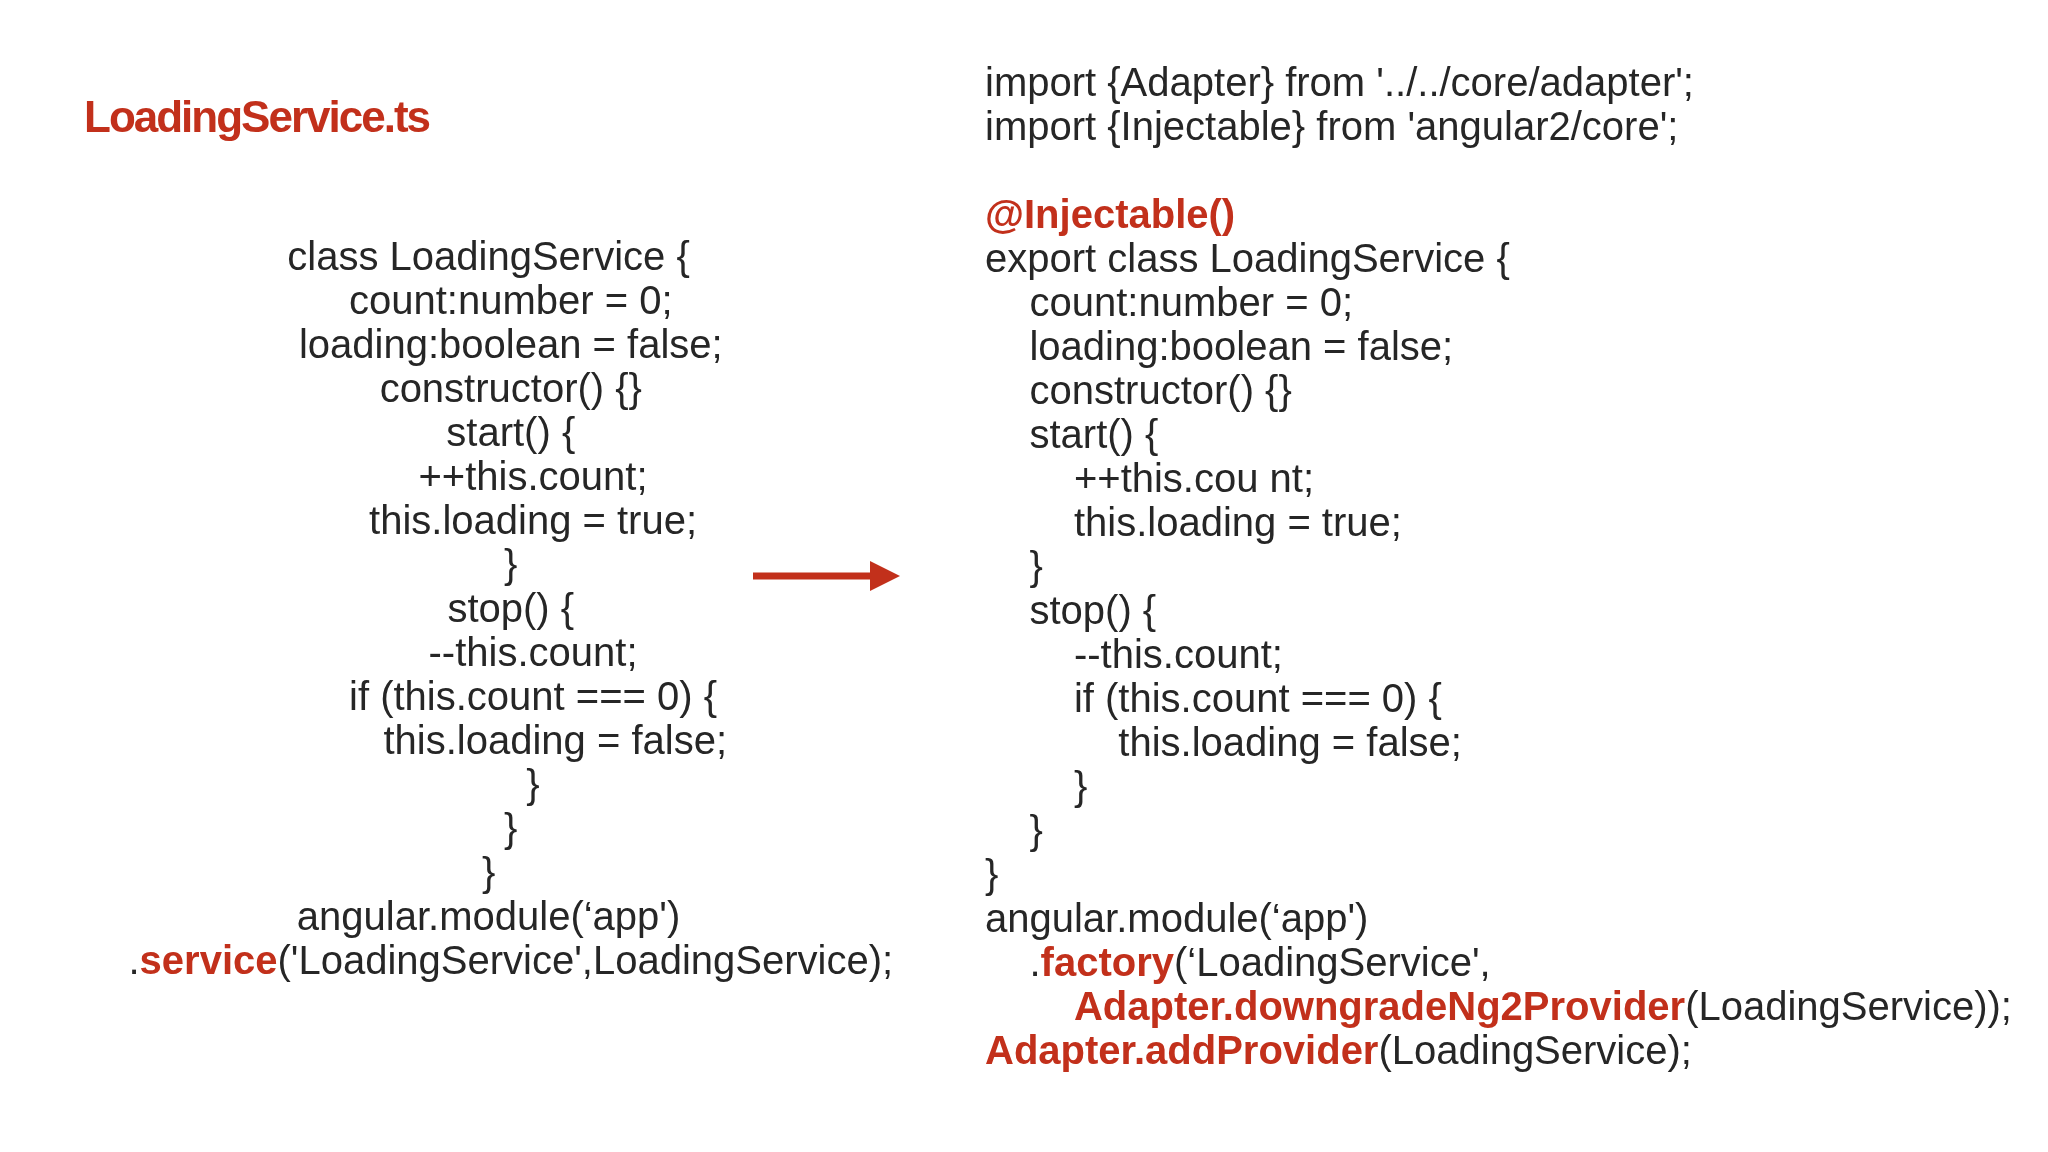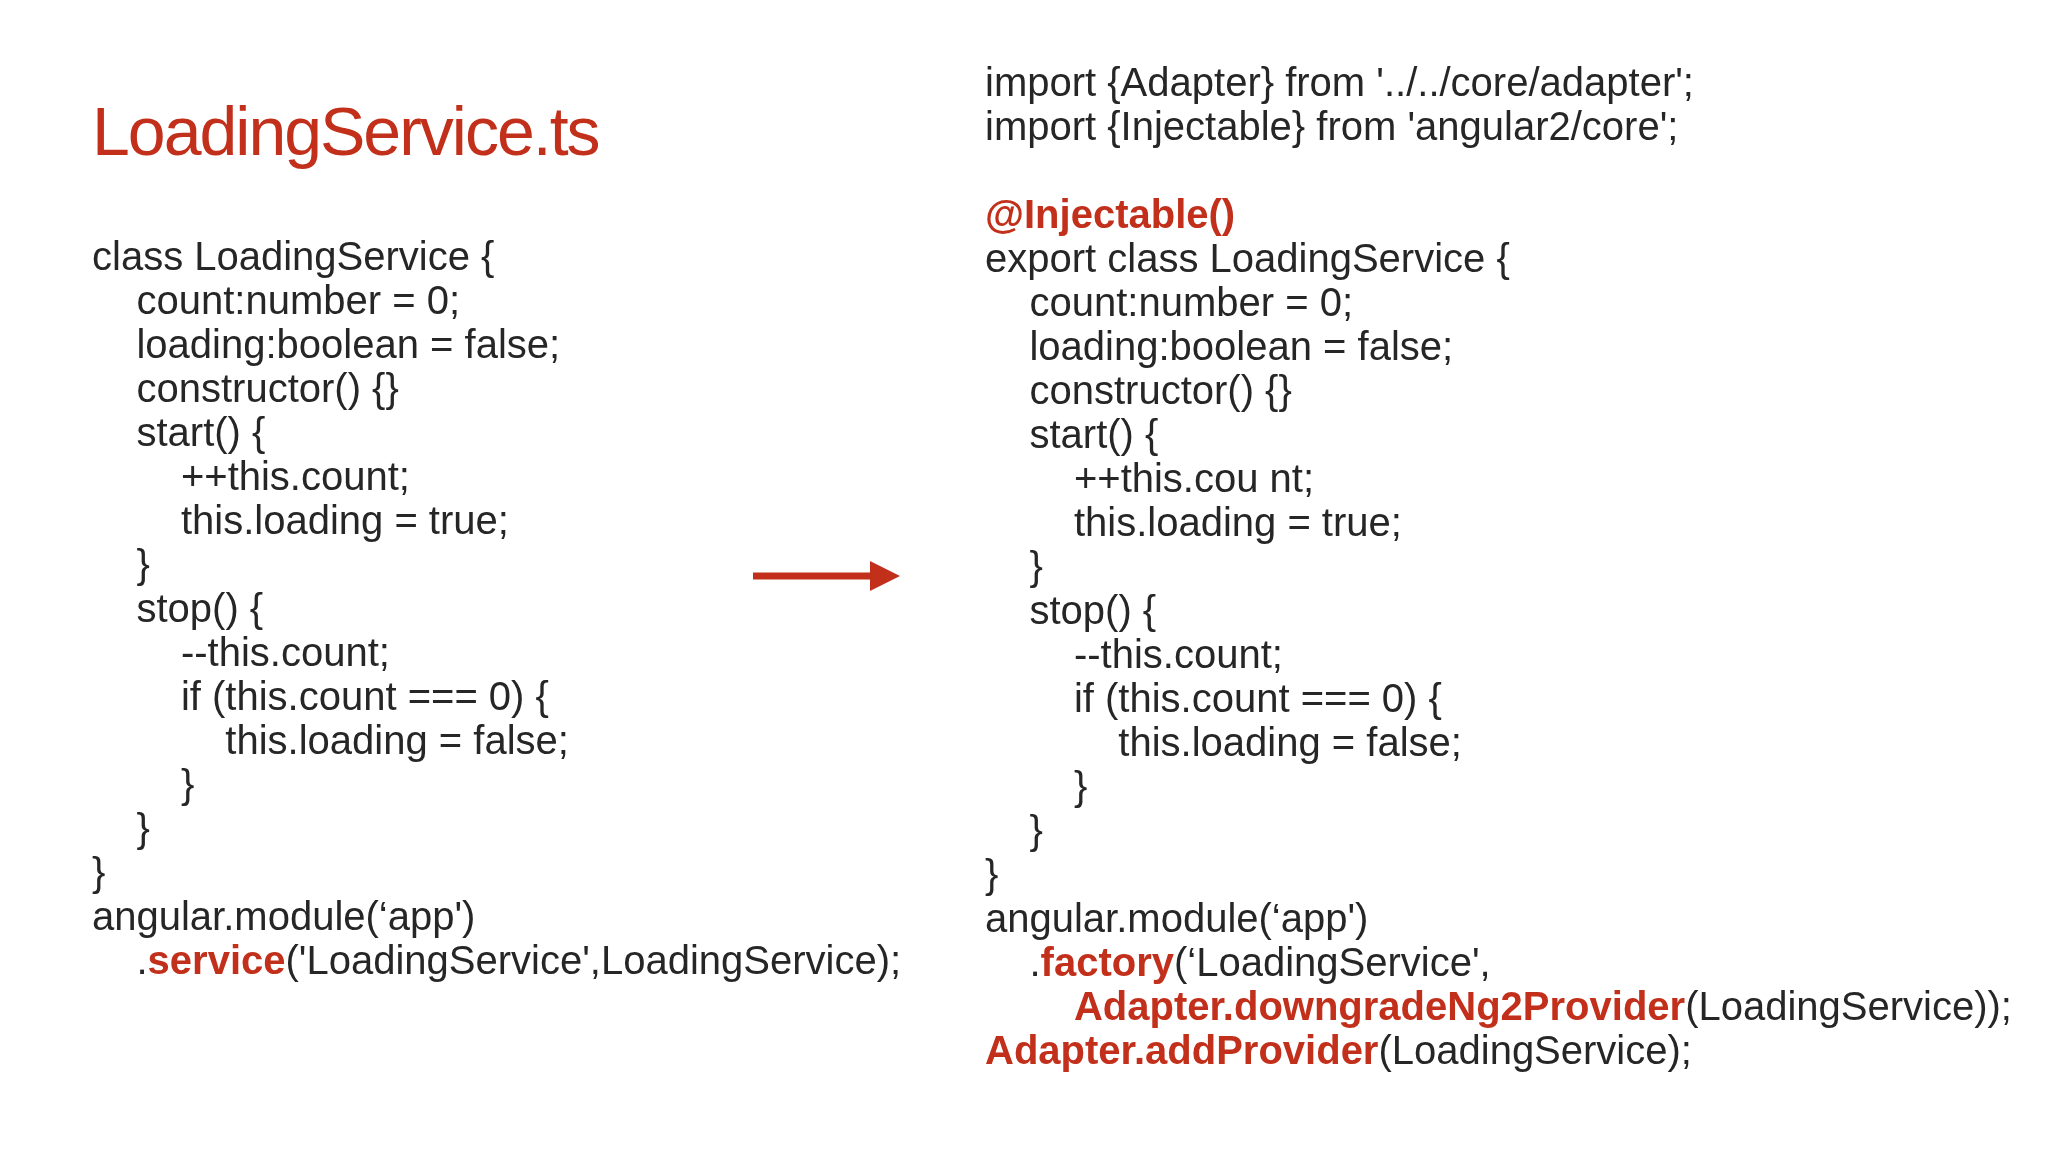--- a/index.html
+++ b/index.html
@@ -10,39 +10,40 @@
   .slide {
     position: relative;
     width: 2048px;
     height: 1152px;
     background: var(--bg, #ffffff);
     overflow: hidden;
     font-family: "Liberation Sans", "DejaVu Sans", sans-serif;
   }
   .page-title {
     position: absolute;
-    left: 92px;
+    left: 84px;
     top: 92px;
-    font-size: 68px;
-    font-weight: normal;
+    font-size: 44px;
+    font-weight: bold;
     letter-spacing: -2px;
     color: var(--accent, #c2301b);
     white-space: nowrap;
   }
   .code-block {
     position: absolute;
     font-size: 40px;
     line-height: 44px;
     color: var(--code, #262626);
     white-space: pre;
     letter-spacing: 0;
   }
   .code-block-left {
-    left: 92px;
+    left: 84px;
     top: 234px;
+    text-align: center;
   }
   .code-block-right {
     left: 985px;
     top: 60px;
   }
   .code-line { white-space: pre; }
   .code-line .hl {
     color: var(--accent, #c2301b);
     font-weight: bold;
     margin-top: 33px;

